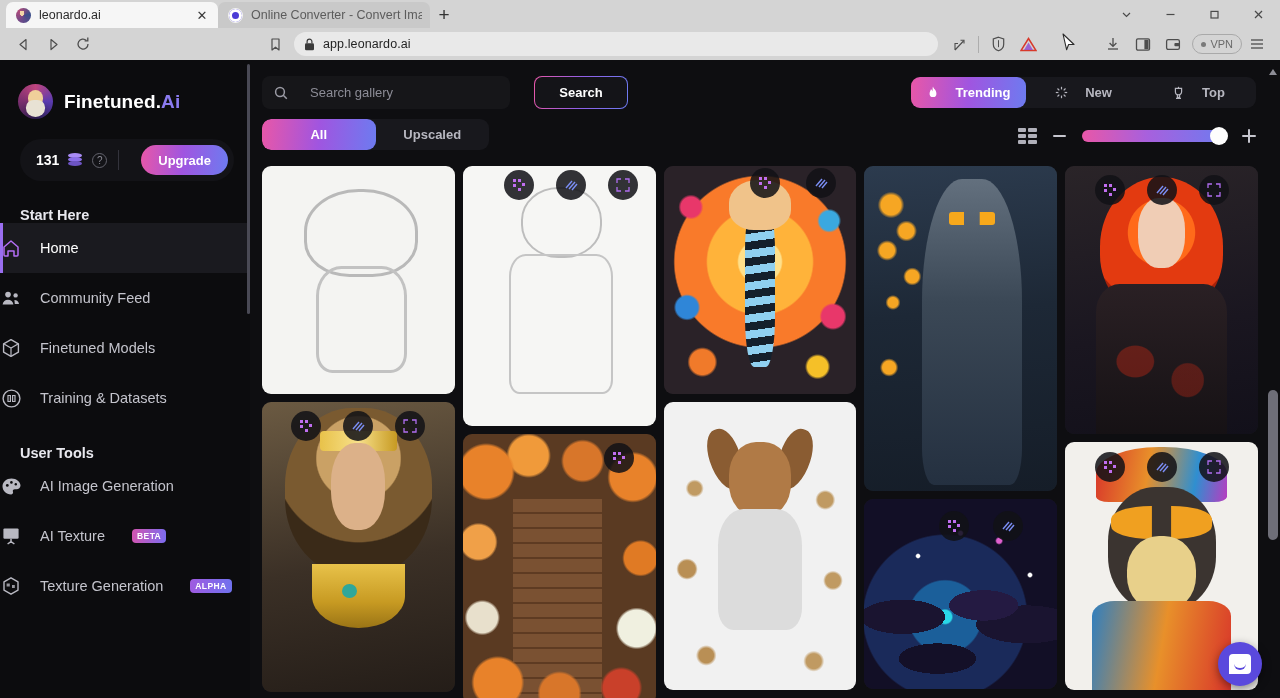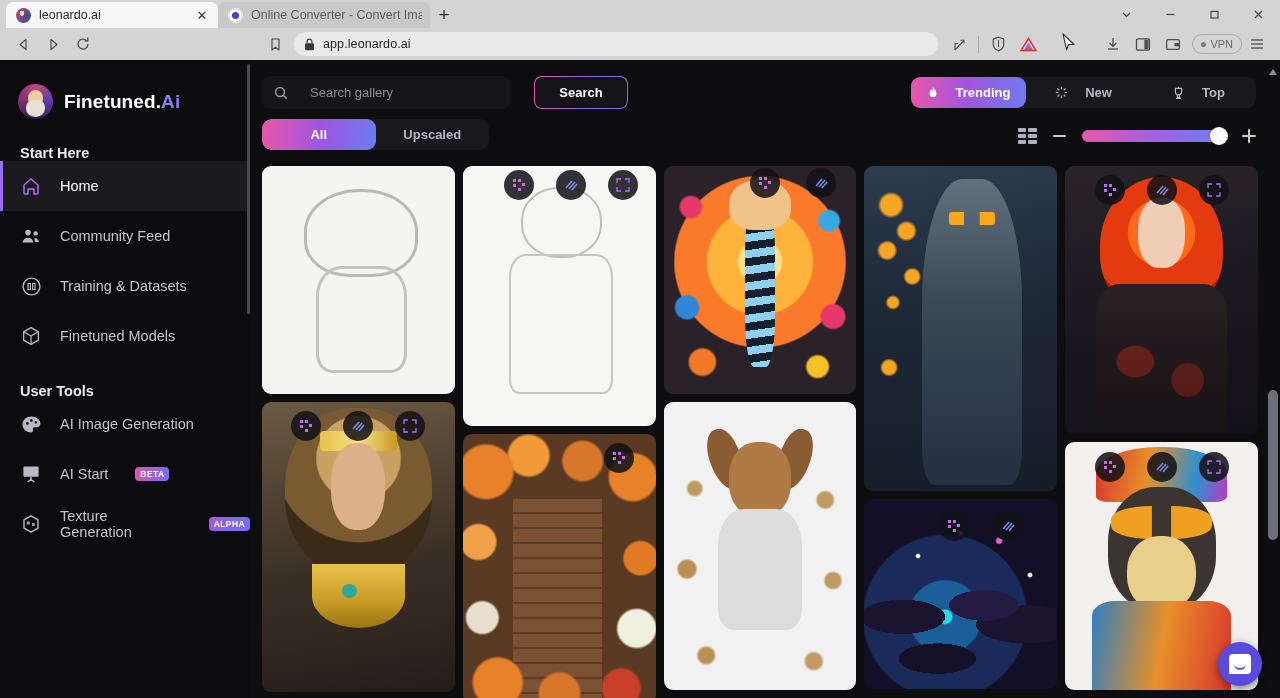--- a/index.html
+++ b/index.html
@@ -56,21 +56,21 @@
   .credits-num { font-size:14px; font-weight:700; color:#fff; }
   .coin { width:15px; height:14px; position:relative; flex:none; }
   .coin i { position:absolute; left:0; width:14px; height:5px; border-radius:50%; background:#8b6fe8; }
   .coin i:nth-child(1){ top:0; background:#a98cf5;} .coin i:nth-child(2){ top:4px;} .coin i:nth-child(3){ top:8px; background:#6d54c4;}
   .qmark { width:15px; height:15px; border-radius:50%; border:1.3px solid #63636d; color:#8b8b95; font-size:10px; display:flex; align-items:center; justify-content:center; flex:none; }
   .cdiv { width:1px; height:20px; background:#33333c; margin-left:2px; }
   .upgrade { margin-left:auto; height:30px; border-radius:16px; padding:0 17px; display:flex; align-items:center; font-size:13px; font-weight:700; color:#fff;
     background:linear-gradient(95deg,#e857a8 0%,#a055e0 48%,#6d7bf0 100%); }
 
   .sec-title { padding:26px 0 0 20px; font-size:14.5px; font-weight:700; color:#e8e8ee; }
-  .navitem { height:50px; display:flex; align-items:center; gap:18px; padding-left:20px; color:#c4c4cc; font-size:14.5px; position:relative; }
+  .navitem { height:50px; display:flex; align-items:center; gap:18px; color:#c4c4cc; font-size:14.5px; position:relative; }
   .navitem.active { background:#1a1a1f; color:#fff; }
   .navitem.active::before { content:""; position:absolute; left:0; top:0; bottom:0; width:3px; background:#9a6ef0; }
   .navicon { width:22px; height:22px; flex:none; display:flex; align-items:center; justify-content:center; color:#b9b9c2; }
   .navitem.active .navicon { color:#b46ef5; }
   .badge { margin-left:9px; font-size:8.5px; font-weight:700; color:#fff; padding:2px 5px; border-radius:4px; letter-spacing:.4px; }
   .badge.beta { background:linear-gradient(95deg,#d455b0,#7b6cf0); }
   .badge.alpha { background:linear-gradient(95deg,#a05ae0,#6f72ee); }
   .sb-scroll { position:absolute; left:247px; top:4px; width:3px; height:250px; background:#4a4a55; border-radius:2px; }
 
   
@@ -364,20 +364,31 @@
   </div>
 
   <div class="page">
 
     <div class="sidebar">
       <div class="brand">
         <span class="brand-logo"></span>
         <span class="brand-name"><span>Finetuned.</span><span class="ai">Ai</span></span>
       </div>
 
+      <div class="credits">
+        <span class="credits-num">131</span>
+        <span class="coin">
+            <i></i>
+            <i></i>
+            <i></i>
+          </span>
+        <span class="qmark">?</span>
+        <span class="cdiv"></span>
+        <span class="upgrade">Upgrade</span>
+      </div>
 
       <div class="sec-title">Start Here</div>
 
       <div class="navitem active">
         <span class="navicon">
           <svg width="20" height="20" viewBox="0 0 20 20">
               <path d="M3 9l7-6 7 6v8a1 1 0 0 1-1 1h-3v-5H7v5H4a1 1 0 0 1-1-1z" fill="none" stroke="currentColor" stroke-width="1.5" stroke-linejoin="round"></path>
             </svg>
         </span>
         <span>Home</span>
@@ -391,36 +402,36 @@
               <path d="M1.6 15.5c.4-3.2 2.6-4.8 5.4-4.8s5 1.6 5.4 4.8z" fill="currentColor"></path>
               <path d="M13.4 11c2.4 0 4.2 1.3 4.6 4h-4.2" fill="currentColor"></path>
             </svg>
         </span>
         <span>Community Feed</span>
       </div>
 
 
       <div class="navitem">
         <span class="navicon">
+          <svg width="20" height="20" viewBox="0 0 20 20">
+              <path d="M10 1.6l7.4 4.2v8.4L10 18.4 2.6 14.2V5.8z" fill="none" stroke="currentColor" stroke-width="1.4" stroke-linejoin="round"></path>
+              <path d="M2.6 5.8L10 10l7.4-4.2M10 10v8.4" fill="none" stroke="currentColor" stroke-width="1.2"></path>
+            </svg>
+        </span>
+        <span>Finetuned Models</span>
+      </div>
+
+      <div class="navitem">
+        <span class="navicon">
           <svg width="21" height="21" viewBox="0 0 21 21">
               <circle cx="10.5" cy="10.5" r="8.4" fill="none" stroke="currentColor" stroke-width="1.4"></circle>
               <path d="M7 7.5h2.4v6H7zM11.6 7.5H14v6h-2.4z" fill="none" stroke="currentColor" stroke-width="1.2"></path>
             </svg>
         </span>
         <span>Training &amp; Datasets</span>
-      </div>
-
-      <div class="navitem">
-        <span class="navicon">
-          <svg width="20" height="20" viewBox="0 0 20 20">
-              <path d="M10 1.6l7.4 4.2v8.4L10 18.4 2.6 14.2V5.8z" fill="none" stroke="currentColor" stroke-width="1.4" stroke-linejoin="round"></path>
-              <path d="M2.6 5.8L10 10l7.4-4.2M10 10v8.4" fill="none" stroke="currentColor" stroke-width="1.2"></path>
-            </svg>
-        </span>
-        <span>Finetuned Models</span>
       </div>
 
       <div class="sec-title" style="padding-top:22px">User Tools</div>
 
       <div class="navitem">
         <span class="navicon">
           <svg width="21" height="19" viewBox="0 0 21 19">
               <path d="M10.5 1.4c5 0 9 3.3 9 7.2 0 2.5-2 3.6-3.8 3.6h-1.9c-1.2 0-2 .8-2 1.8 0 .6.3 1 .3 1.6 0 1-.9 1.8-2 1.8-5 0-8.6-3.8-8.6-8.2S5.5 1.4 10.5 1.4z" fill="currentColor"></path>
               <circle cx="6.3" cy="8.4" r="1.4" fill="#0c0c0e"></circle>
               <circle cx="10.4" cy="5.4" r="1.3" fill="#0c0c0e"></circle>
@@ -430,21 +441,21 @@
         <span>AI Image Generation</span>
       </div>
 
       <div class="navitem">
         <span class="navicon">
           <svg width="20" height="20" viewBox="0 0 20 20">
               <rect x="2.4" y="2.4" width="15.2" height="10.4" rx="1.2" fill="currentColor"></rect>
               <path d="M10 12.8v3M10 15.6l-3.4 2.4M10 15.6l3.4 2.4" stroke="currentColor" stroke-width="1.5" fill="none"></path>
             </svg>
         </span>
-        <span>AI Start</span>
+        <span>AI Texture</span>
         <span class="badge beta">BETA</span>
       </div>
 
       <div class="navitem">
         <span class="navicon">
           <svg width="20" height="20" viewBox="0 0 20 20">
               <path d="M10 1.8l7 4v8.4l-7 4-7-4V5.8z" fill="none" stroke="currentColor" stroke-width="1.4" stroke-linejoin="round"></path>
               <path d="M5.6 7.4h3.2v3.2H5.6zM11 9h2.8v3H11z" fill="currentColor" opacity=".8"></path>
             </svg>
         </span>

